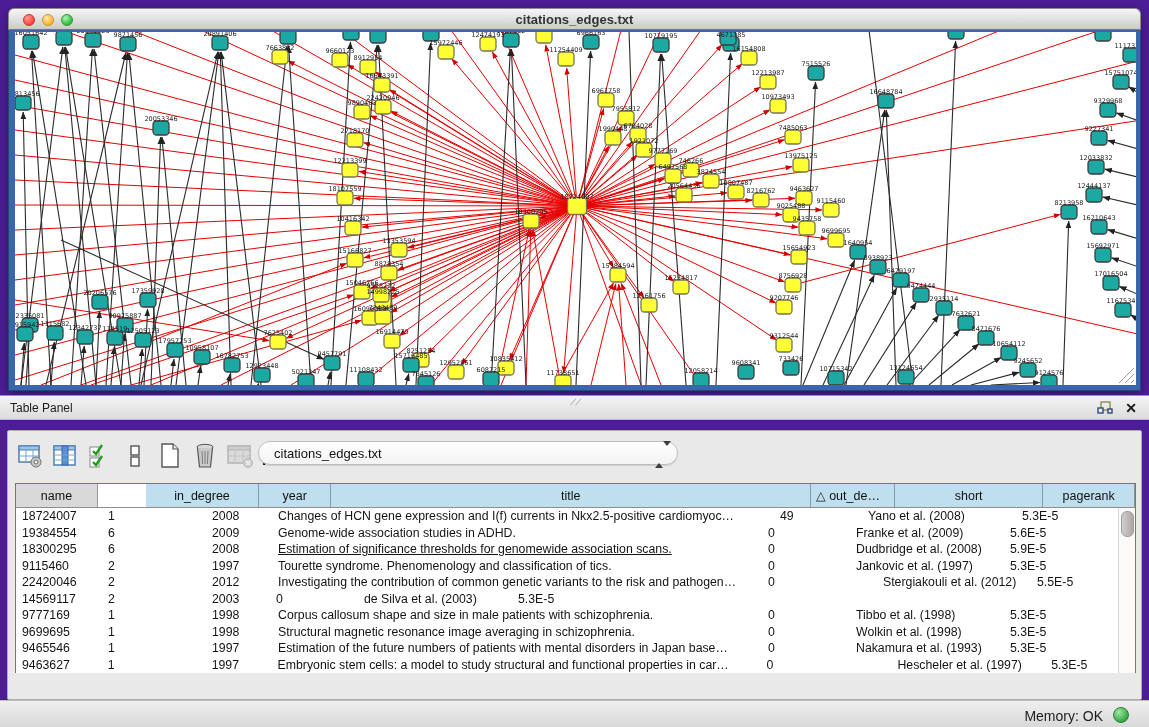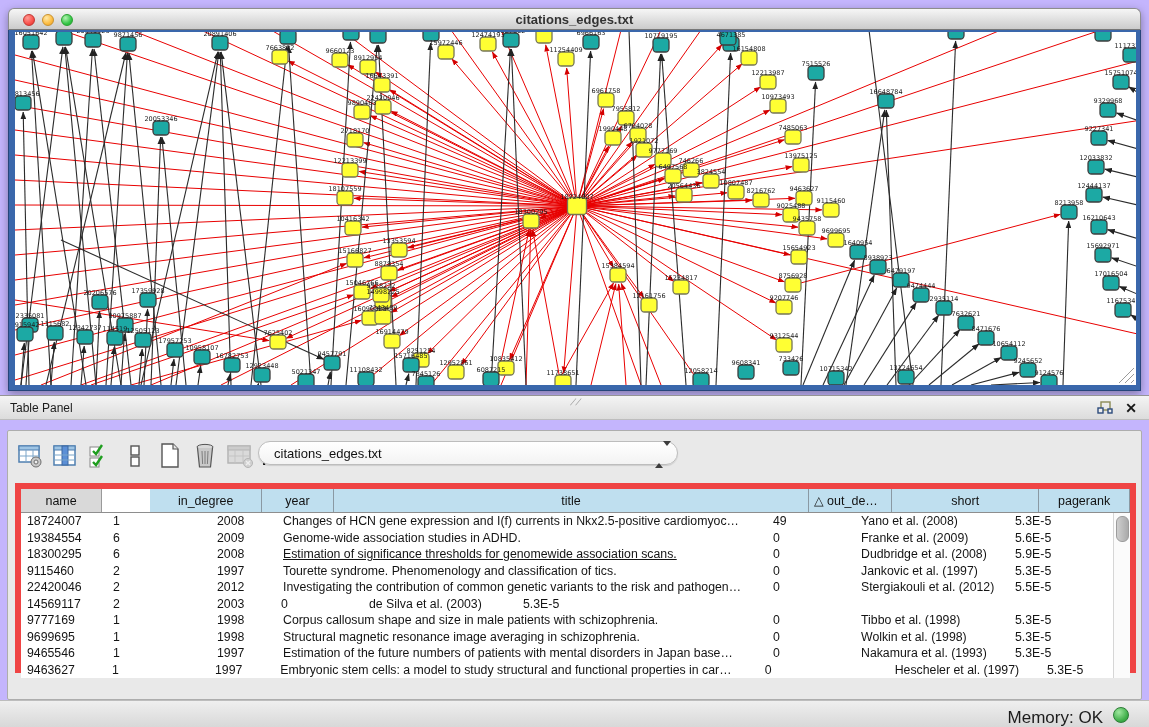--- a/index.html
+++ b/index.html
@@ -1,16 +1,16 @@
 <!DOCTYPE html>
 <html><head>
 <meta charset="utf-8">
 <style>
   html,body{margin:0;padding:0;}
-  #app{position:relative;width:1149px;height:727px;background:#c4b5fd;overflow:hidden;
+  #app{position:relative;width:1149px;height:727px;background:#4c1d95;overflow:hidden;
        font-family:"Liberation Sans",sans-serif;-webkit-font-smoothing:antialiased;}
 
   
   .net-window{position:absolute;left:8px;top:8px;width:1133px;height:383px;
               border-radius:6px 6px 0 0;box-shadow:0 3px 10px rgba(0,0,0,.35);}
   .titlebar{position:absolute;left:0;top:0;right:0;height:22px;box-sizing:border-box;
             background:linear-gradient(#f6f6f6,#cbcbcb);border:1px solid #8d8d8d;border-bottom:1px solid #777;
             border-radius:6px 6px 0 0;}
   .title-text{position:absolute;left:0;right:0;top:3px;text-align:center;font-size:13px;color:#333;font-weight:bold;}
   .light{position:absolute;top:5px;width:12px;height:12px;border-radius:50%;box-sizing:border-box;}
@@ -40,38 +40,38 @@
   .combo{position:absolute;left:250px;top:10px;width:420px;height:24px;box-sizing:border-box;
          background:linear-gradient(#ffffff,#f3f3f3);border:1px solid #bdbdbd;border-radius:12px;
          box-shadow:0 1px 1px rgba(0,0,0,.12);}
   .combo-text{position:absolute;left:15px;top:4px;font-size:13px;color:#111;}
   .combo-stepper{position:absolute;right:12px;top:4px;width:10px;height:16px;}
   .combo-stepper .up{width:0;height:0;border-left:4px solid transparent;border-right:4px solid transparent;border-bottom:5px solid #3d3d3d;margin-bottom:3px;}
   .combo-stepper .down{width:0;height:0;border-left:4px solid transparent;border-right:4px solid transparent;border-top:5px solid #3d3d3d;}
 
   
   .tbl-wrap{position:absolute;left:15px;top:483px;width:1121px;height:190px;box-sizing:border-box;
-            border:6px solid #ef4444;background:#ffffff;}
+            border:1px solid #ef4444;background:#ffffff;}
   .tbl-head{display:flex;height:24px;box-sizing:border-box;border-bottom:1px solid #8e8e8e;}
   .th{box-sizing:border-box;height:100%;font-size:12.5px;color:#111;display:flex;align-items:center;justify-content:center;
       border-right:1px solid #8a99a3;background:#bfdfef;}
   .th.gray{background:#d9d9d9;border-right:1px solid #9a9a9a;}
   .th.left{justify-content:flex-start;padding-left:5px;}
   .th.filler{background:#e9e9e9;border-right:none;}
   .tbl-body{position:relative;height:165px;overflow:hidden;background:#fff;}
   .tr{display:flex;height:16.5px;align-items:center;}
   .td{box-sizing:border-box;font-size:12.3px;color:#141414;white-space:nowrap;overflow:hidden;}
   .vscroll{position:absolute;right:0;top:24px;width:17px;height:165px;background:#fbfbfb;border-left:1px solid #d6d6d6;box-sizing:border-box;}
   .vthumb{position:absolute;left:2px;top:3px;width:11px;height:24px;border-radius:6px;
           background:linear-gradient(90deg,#cfcfcf,#a9a9a9);border:1px solid #9c9c9c;}
 
   
   .status{position:absolute;left:0;top:700px;width:1149px;height:27px;box-sizing:border-box;
           background:linear-gradient(#efefef,#d8d8d8);border-top:1px solid #bdbdbd;}
-  .mem-label{position:absolute;right:46px;top:7px;font-size:17px;color:#1c1c1c;}
+  .mem-label{position:absolute;right:46px;top:7px;font-size:14px;color:#1c1c1c;}
   .mem-dot{position:absolute;right:20px;top:6px;width:14px;height:14px;border-radius:50%;
            background:radial-gradient(circle at 35% 30%,#9fe89f,#3fae49 65%,#2c8c38);border:1px solid #2c7d36;}
 </style>
 </head>
 <body>
 
 <div id="app">
 
   <div class="net-window">
     <div class="titlebar">
@@ -632,21 +632,21 @@
         <div class="th" style="width: 152px;">short</div>
         <div class="th" style="width: 94px;">pagerank</div>
         <div class="th filler" style="flex: 1 1 0%;"></div>
       </div>
     <div class="tbl-body" id="tbl-body">
         <div class="tr">
           <div class="td" style="width: 84px; padding-left: 6px;">18724007</div>
           <div class="td" style="width: 96px; padding-left: 8px;">1</div>
           <div class="td" style="width: 74px; padding-left: 16px;">2008</div>
           <div class="td" style="width: 492px; padding-left: 8px;">Changes of HCN gene expression and I(f) currents in Nkx2.5-positive cardiomyoc…</div>
-          <div class="td" style="width: 86px; padding-left: 6px;">49</div>
+          <div class="td" style="width: 86px; padding-left: 6px; margin-left: 12px;">49</div>
           <div class="td" style="width: 152px; padding-left: 8px;">Yano et al. (2008)</div>
           <div class="td" style="width: 94px; padding-left: 10px;">5.3E-5</div>
         </div>
         <div class="tr">
           <div class="td" style="width: 84px; padding-left: 6px;">19384554</div>
           <div class="td" style="width: 96px; padding-left: 8px;">6</div>
           <div class="td" style="width: 74px; padding-left: 16px;">2009</div>
           <div class="td" style="width: 492px; padding-left: 8px;">Genome-wide association studies in ADHD.</div>
           <div class="td" style="width: 86px; padding-left: 6px;">0</div>
           <div class="td" style="width: 152px; padding-left: 8px;">Franke et al. (2009)</div>
@@ -669,21 +669,21 @@
           <div class="td" style="width: 86px; padding-left: 6px;">0</div>
           <div class="td" style="width: 152px; padding-left: 8px;">Jankovic et al. (1997)</div>
           <div class="td" style="width: 94px; padding-left: 10px;">5.3E-5</div>
         </div>
         <div class="tr">
           <div class="td" style="width: 84px; padding-left: 6px;">22420046</div>
           <div class="td" style="width: 96px; padding-left: 8px;">2</div>
           <div class="td" style="width: 74px; padding-left: 16px;">2012</div>
           <div class="td" style="width: 492px; padding-left: 8px;">Investigating the contribution of common genetic variants to the risk and pathogen…</div>
           <div class="td" style="width: 86px; padding-left: 6px;">0</div>
-          <div class="td" style="width: 152px; padding-left: 8px;">Stergiakouli et al. (2012)</div>
+          <div class="td" style="width: 152px; padding-left: 8px; margin-left: 27px;">Stergiakouli et al. (2012)</div>
           <div class="td" style="width: 94px; padding-left: 10px;">5.5E-5</div>
         </div>
         <div class="tr">
           <div class="td" style="width: 84px; padding-left: 6px;">14569117</div>
           <div class="td" style="width: 96px; padding-left: 8px;">2</div>
           <div class="td" style="width: 74px; padding-left: 16px;">2003</div>
           <div class="td" style="width: 86px; padding-left: 6px;">0</div>
           <div class="td" style="width: 152px; padding-left: 8px;">de Silva et al. (2003)</div>
           <div class="td" style="width: 94px; padding-left: 10px;">5.3E-5</div>
         </div>

